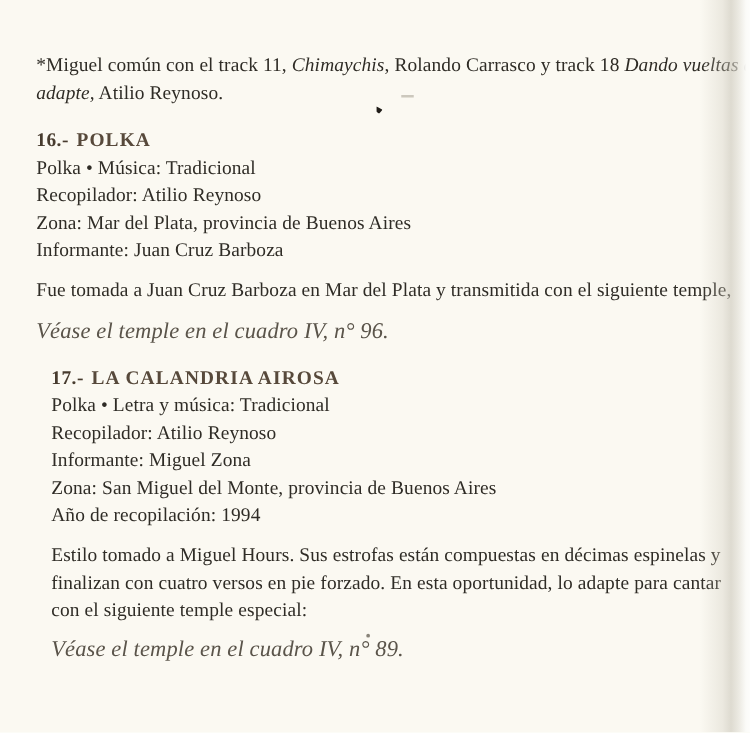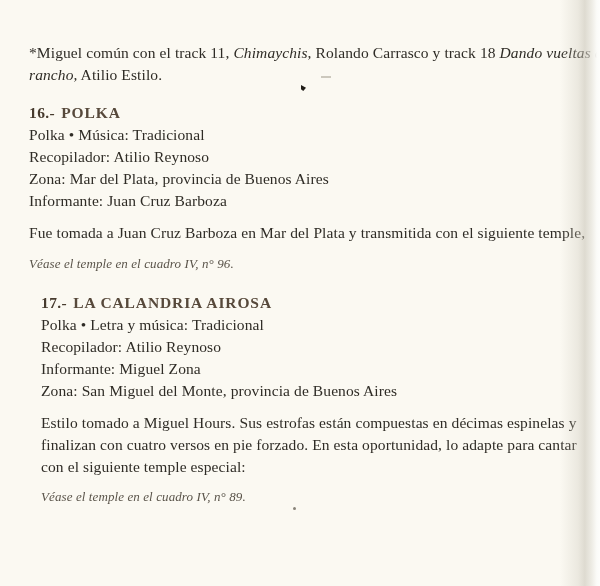--- a/index.html
+++ b/index.html
@@ -36,21 +36,21 @@
     margin-left: 6px;
     color: #57493b;
     letter-spacing: 0.9px;
   }
   .details { margin: 0; }
   .paragraph { margin: 10px 0 0 0; }
   .note-line {
     margin: 9px 0 0 0;
     font-style: italic;
     color: #5a544a;
-    font-size: 13px;
+    font-size: 18px;
   }
   .entry-16 { margin: 0; }
   .entry-17 { margin: 17px 0 0 12px; }
   .last-note { margin-top: 8px; }
   .page-edge {
     position: absolute;
     top: 0;
     right: 0;
     width: 40px;
     height: 100%;
@@ -87,21 +87,21 @@
   }
 </style>
 </head>
 <body>
 
 <div class="page">
   <div class="content">
 
     <div class="footnote">
       <div class="line"><span>*Miguel común con el track 11,  </span><em>Chimaychis</em><span>, Rolando Carrasco y track 18 </span><em>Dando vueltas al</em></div>
-      <div class="line"><em>rancho,</em><span> Atilio Estilo.</span></div>
+      <div class="line"><em>adapte,</em><span> Atilio Reynoso.</span></div>
     </div>
 
     <section class="entry-16">
       <h2 class="line entry-heading"><span>16.-</span><span class="entry-title">POLKA</span></h2>
       <div class="details">
         <div class="line">Polka • Música: Tradicional</div>
         <div class="line">Recopilador: Atilio Reynoso</div>
         <div class="line">Zona: Mar del Plata, provincia de Buenos Aires</div>
         <div class="line">Informante: Juan Cruz Barboza</div>
       </div>
@@ -111,20 +111,21 @@
       <div class="line note-line">Véase el temple en el cuadro IV, n° 96.</div>
     </section>
 
     <section class="entry-17">
       <h2 class="line entry-heading"><span>17.-</span><span class="entry-title">LA CALANDRIA AIROSA</span></h2>
       <div class="details">
         <div class="line">Polka • Letra y música: Tradicional</div>
         <div class="line">Recopilador: Atilio Reynoso</div>
         <div class="line">Informante: Miguel Zona</div>
         <div class="line">Zona: San Miguel del Monte, provincia de Buenos Aires</div>
+        <div class="line">Año de recopilación: 1994</div>
       </div>
       <div class="paragraph">
         <div class="line">Estilo tomado a Miguel Hours. Sus estrofas están  compuestas en décimas espinelas y</div>
         <div class="line">finalizan con cuatro versos en pie forzado. En esta oportunidad, lo adapte para cantar</div>
         <div class="line">con el siguiente temple especial:</div>
       </div>
       <div class="line note-line last-note">Véase el temple en el cuadro IV, n° 89.</div>
     </section>
 
   </div>

